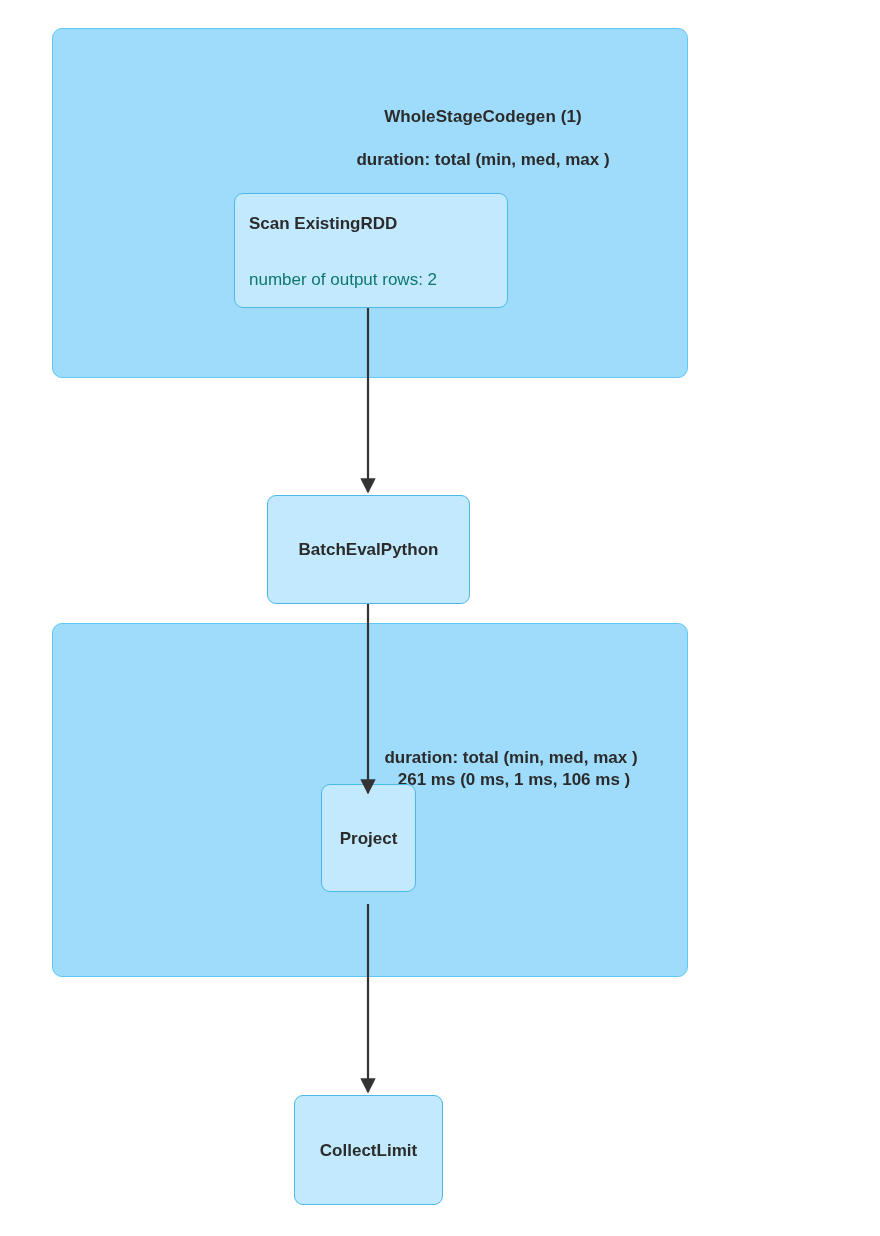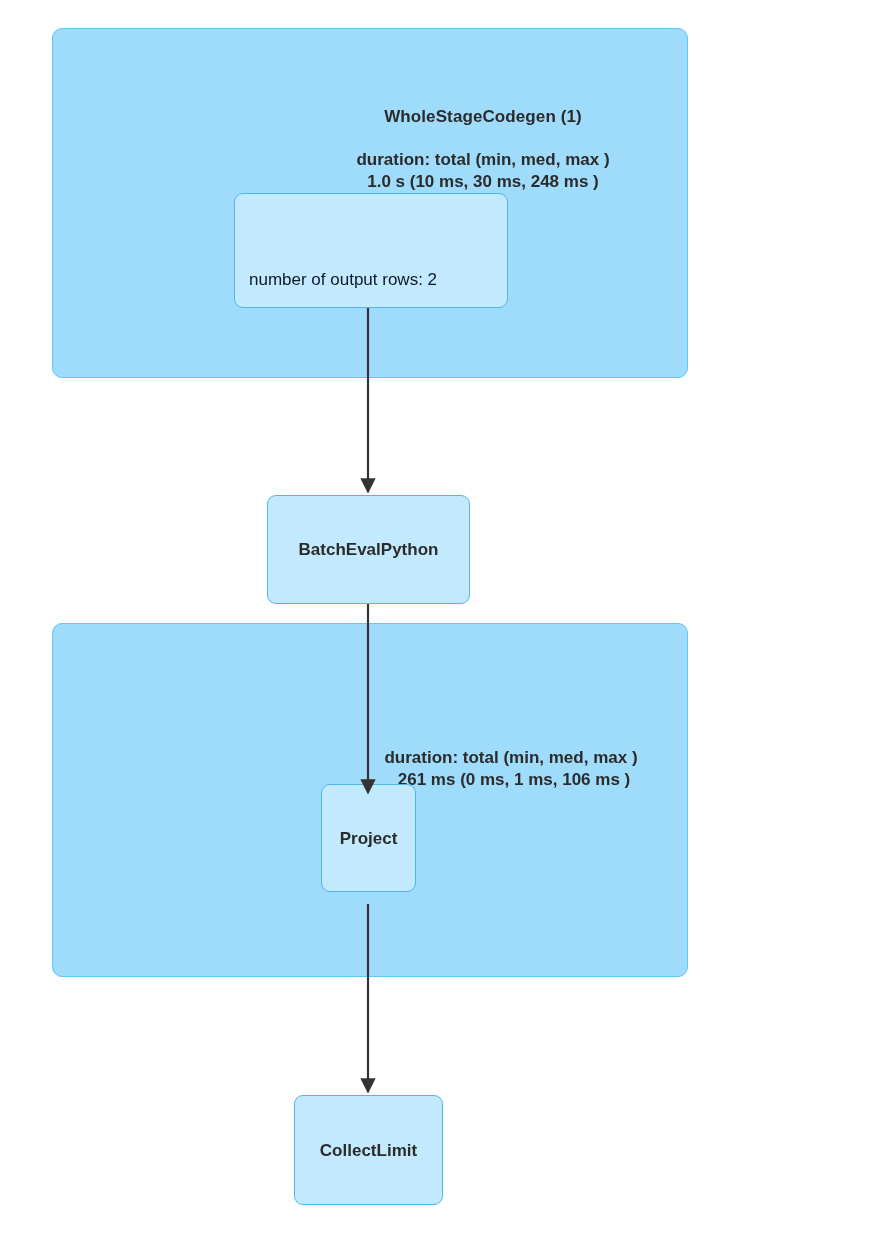--- a/index.html
+++ b/index.html
@@ -76,21 +76,21 @@
     top: 20px;
   }
   .node-metric {
     position: absolute;
     left: 14px;
     right: 14px;
     font-size: 17px;
     font-weight: normal;
     text-align: left;
     white-space: nowrap;
-    color: #0f172a;
+    color: #0f766e;
   }
 
   
   .edges {
     position: absolute;
     left: 0;
     top: 0;
     width: 880px;
     height: 1236px;
     pointer-events: none;
@@ -100,23 +100,23 @@
 <body>
 
 <div id="graph">
 
   <div class="cluster" style="left:52px; top:28px; width:636px; height:350px;"></div>
 
   <div class="cluster-label cluster-title" style="left:283px; top:75px; width:400px;">WholeStageCodegen (1)</div>
 
   <div class="cluster-label cluster-metric" style="left:283px; top:117px; width:400px;">duration: total (min, med, max )</div>
 
-  <div class="cluster-label cluster-metric" style="left:283px; top:139px; width:400px;">1.0 s (10 ms, 30 ms, 248 ms )</div>
 
   <div class="node with-metrics" style="left:234px; top:193px; width:274px; height:115px;">
+    <div class="node-title">Scan ExistingRDD</div>
     <div class="node-metric" style="top:76px;">number of output rows: 2</div>
   </div>
 
   <div class="cluster" style="left:52px; top:623px; width:636px; height:354px;"></div>
 
 
   <div class="cluster-label cluster-metric" style="left:311px; top:715px; width:400px;">duration: total (min, med, max )</div>
 
   <div class="cluster-label cluster-metric" style="left:314px; top:737px; width:400px;">261 ms (0 ms, 1 ms, 106 ms )</div>
 

